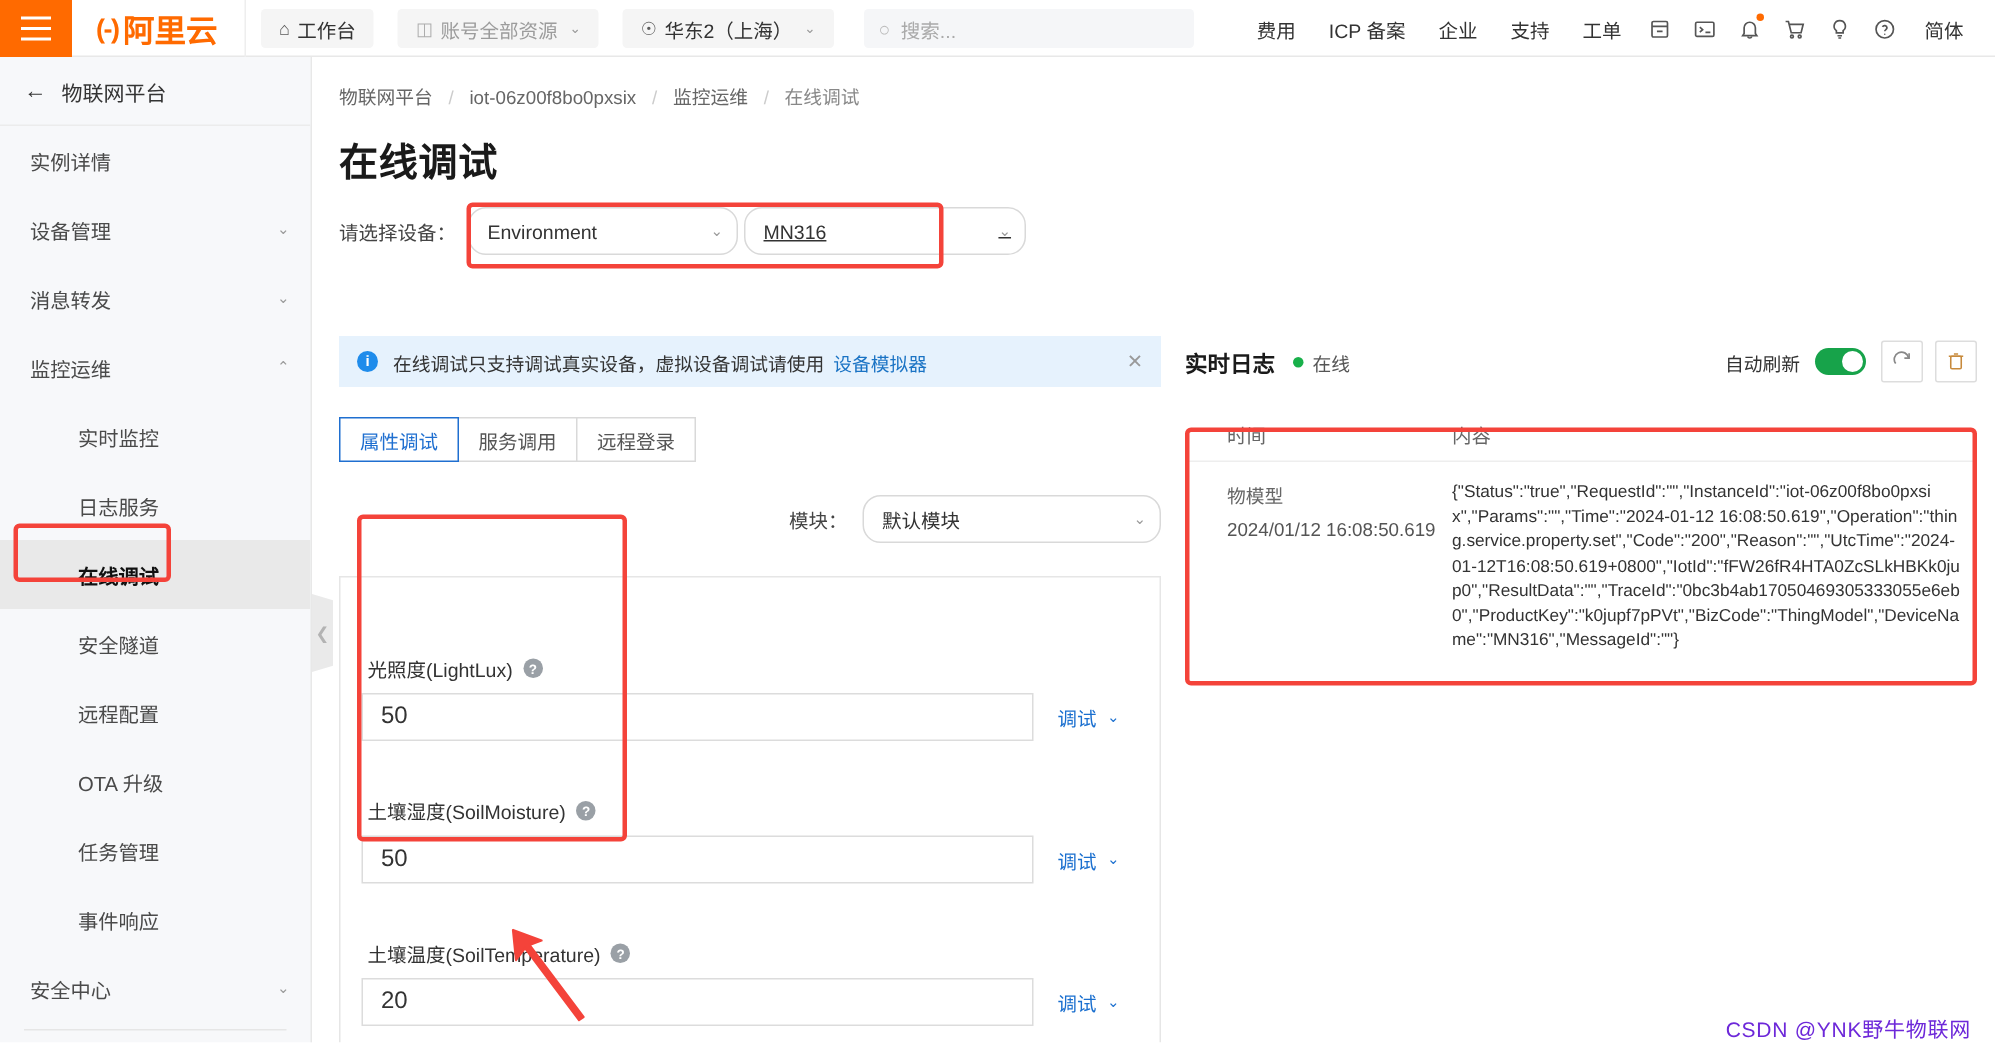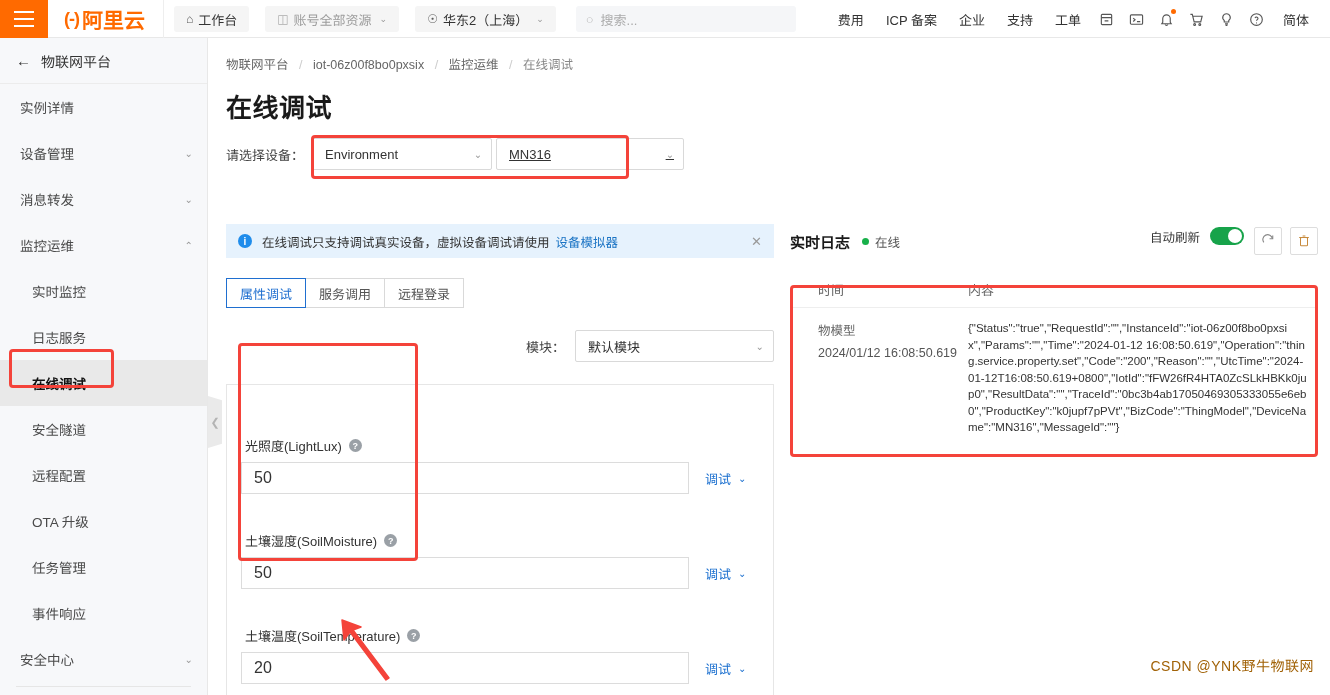--- a/index.html
+++ b/index.html
@@ -85,21 +85,21 @@
   }
   .side-head .back { font-size: 15px; color: #333; margin-right: 10px; cursor: pointer; }
   .side-head .title { font-size: 14px; color: #333; }
   .side-item {
     height: 46px; display: flex; align-items: center; padding: 0 14px 0 20px;
     font-size: 13.5px; color: #4a4a4a; cursor: pointer; position: relative;
   }
   .side-item .lbl { flex: 1; }
   .side-item .chev { font-size: 10px; color: #999; }
   .side-sub {
-    height: 46px; display: flex; align-items: center; padding-left: 32px;
+    height: 46px; display: flex; align-items: center; padding-left: 52px;
     font-size: 13.5px; color: #4a4a4a; cursor: pointer; position: relative;
   }
   .side-sub.active { background: #e9e9e9; color: #111; font-weight: bold; }
   .side-divider { height: 1px; background: #e6e6e6; margin: 4px 16px; }
 
   
   .hl {
     position: absolute; border: 3px solid #f4433a; border-radius: 4px;
     pointer-events: none; z-index: 50;
   }
@@ -120,21 +120,21 @@
     padding: 14px 0 0 18px; letter-spacing: 0.5px;
   }
 
   .device-row {
     display: flex; align-items: center; padding: 14px 0 0 18px;
   }
   .device-row .lab { font-size: 13px; color: #444; margin-right: 8px; }
   .select {
     height: 32px; border: 1px solid #d9d9d9; background: #fff;
     display: flex; align-items: center; padding: 0 9px 0 12px;
-    font-size: 13px; color: #333; cursor: pointer; border-radius: 2px;
+    font-size: 13px; color: #333; cursor: pointer; border-radius: 12px;
   }
   .select .val { flex: 1; }
   .select .chev { color: #999; font-size: 10px; margin-left: 12px; }
   #sel-product { width: 180px; }
   #sel-device { width: 188px; margin-left: 4px; text-decoration: underline; }
 
   
   .left-panel {
     position: absolute; left: 18px; top: 186px; width: 548px;
   }
@@ -199,21 +199,21 @@
     cursor: pointer; border-radius: 2px;
   }
   .btn.primary { background: #0b6ac8; border-color: #0b6ac8; color: #fff; }
 
   
   .right-panel { position: absolute; left: 582px; top: 186px; width: 528px; }
   .rp-head { display: flex; align-items: center; height: 34px; }
   .rp-title { font-size: 15px; font-weight: bold; color: #1a1a1a; }
   .rp-dot { width: 7px; height: 7px; border-radius: 50%; background: #18b04a; margin: 0 6px 0 12px; }
   .rp-online { font-size: 12.5px; color: #555; }
-  .rp-actions { margin-left: auto; display: flex; }
+  .rp-actions { margin-left: auto; display: flex; align-items: center; }
   .rp-autolabel { font-size: 12.5px; color: #333; margin-right: 10px; }
   .toggle {
     width: 34px; height: 18px; border-radius: 10px; background: #17a34a;
     position: relative; cursor: pointer;
   }
   .toggle .knob {
     position: absolute; right: 2px; top: 2px; width: 14px; height: 14px;
     border-radius: 50%; background: #fff;
   }
   .icon-btn {
@@ -244,22 +244,22 @@
     background: #eaeaea; cursor: pointer;
     clip-path: polygon(0 0, 100% 8%, 100% 92%, 0 100%);
     display: flex; align-items: center; justify-content: center;
     color: #b3b3b3; font-size: 11px;
   }
 
   
   .arrow-anno { position: absolute; left: 330px; top: 614px; z-index: 60; }
 
   .watermark {
-    position: absolute; right: 16px; bottom: 20px;
-    font-size: 14px; color: #a16207; letter-spacing: .5px;
+    position: absolute; right: 16px; bottom: 0;
+    font-size: 14px; color: #6d28d9; letter-spacing: .5px;
   }
 </style>
 </head>
 <body>
 
 <div class="page">
 
   <div class="topbar">
     <div class="hamburger">
       <span></span>

